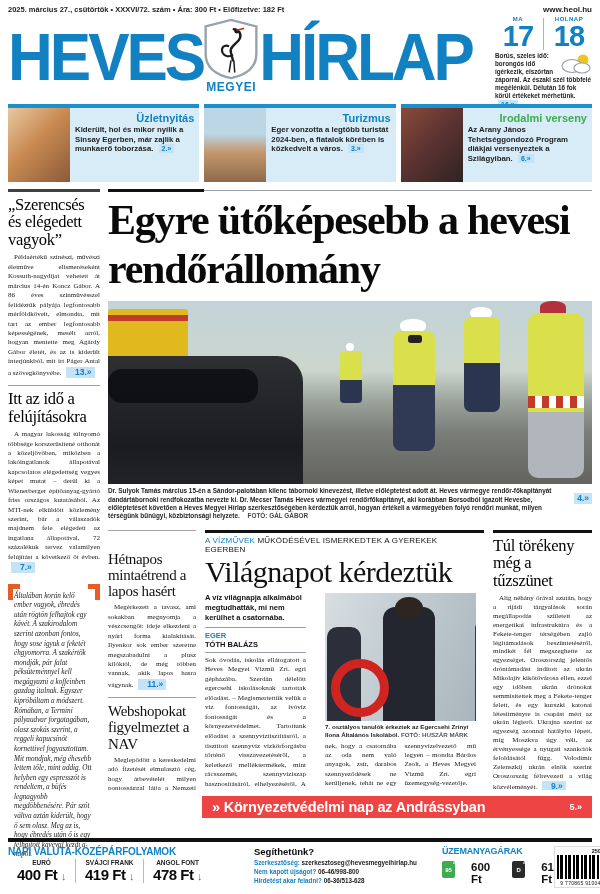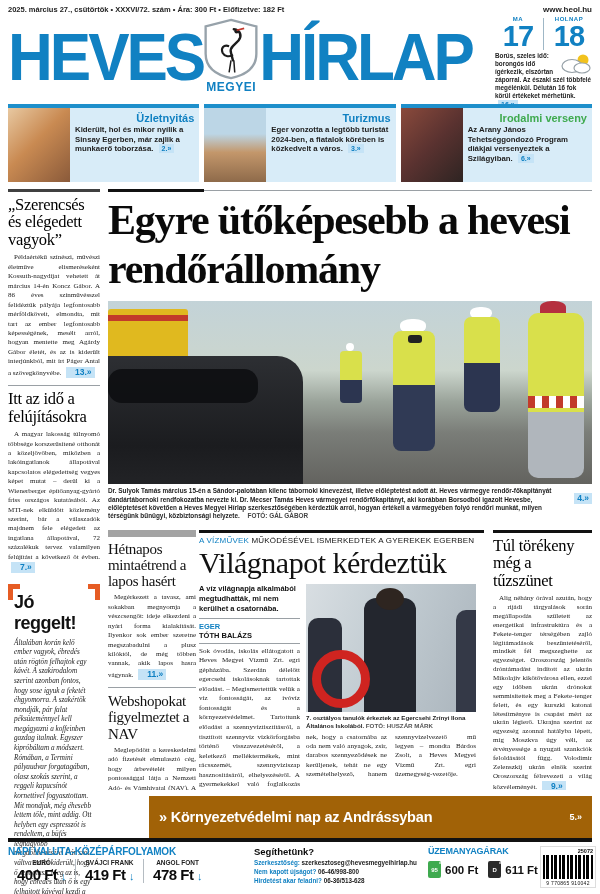--- a/index.html
+++ b/index.html
@@ -71,64 +71,64 @@
     line-height:1.16; letter-spacing:-1.2px; color:#0a0a0a; margin:0 0 8px; }
   .photo-main { position:relative; height:183px; overflow:hidden;
     background:linear-gradient(#c3d3d8 0%,#ccd6cd 38%,#9aa39a 55%,#7a7d78 72%,#63635f 100%); }
   .ph { position:absolute; }
   .caption { font-size:6.4px; font-weight:bold; line-height:1.3; color:#222; margin-top:3px; }
   .caption .credit { font-weight:bold; color:#444; margin-left:6px; }
   .caption .ref { float:right; margin-top:6px; }
   
   .lower { display:flex; margin-top:9px; height:260px; }
   .lcol { overflow:hidden; }
-  .col-mid { width:88px; flex-shrink:0; border-top:7px solid #a3a3a3; padding-top:4px; margin-right:3px; }
+  .col-mid { width:88px; flex-shrink:0; border-top:1px solid #a3a3a3; padding-top:20px; margin-right:9px; }
   .col-center { flex:1; min-width:0; border-top:3px solid #111; padding:3px 8px 0 0; margin-right:9px; }
   .col-right { width:99px; flex-shrink:0; border-top:3px solid #111; padding-top:4px; }
   .mid-h { font-family:"Liberation Serif",serif; font-size:15px; line-height:1.08;
     letter-spacing:-.3px; margin-bottom:4px; }
   .kicker { font-size:8px; font-weight:normal; letter-spacing:.2px; color:#111; }
   .kicker .hl { color:#1181c2; }
   .center-h { font-family:"Liberation Serif",serif; font-weight:normal; font-size:30px;
     line-height:1.05; letter-spacing:-.5px; margin:2px 0 6px; }
   .center-row { display:flex; }
-  .center-left { width:101px; flex-shrink:0; margin-right:6px; }
+  .center-left { width:101px; flex-shrink:0; margin-right:19px; }
   .lead { font-size:7.5px; font-weight:bold; line-height:1.3; color:#111; margin-bottom:4px; }
   .meta-rule { border-top:1px solid #9aa0a5; margin:3px 0; }
   .loc { color:#1181c2; font-weight:bold; font-size:7.5px; }
   .byline { font-weight:bold; font-size:7.5px; }
   .center-left .body-serif { font-size:7.1px; text-indent:0; margin-top:3px; }
   .center-left .body-serif::first-line { }
   .center-right { flex:1; min-width:0; }
   .photo-center { position:relative; height:128px; overflow:hidden;
     background:linear-gradient(110deg,#d8dee2 0%,#c2ccd2 45%,#aab4bc 100%); }
   .small-caption { font-size:6.2px; font-weight:bold; line-height:1.25; color:#222; margin:2px 0 3px; }
   .two-col { column-count:2; column-gap:8px; font-family:"Liberation Serif",serif;
     font-size:7.1px; line-height:1.32; text-align:justify; color:#1a1a1a; }
-  .banner { height:42px; background:#a16207; color:#fff; display:flex; align-items:center;
-    justify-content:space-between; padding:0 10px; margin:6px 0 0 41px; }
+  .banner { height:22px; background:#ef4444; color:#fff; display:flex; align-items:center;
+    justify-content:space-between; padding:0 10px; margin:6px 0 0 94px; }
   .banner-text { font-weight:bold; font-size:14.5px; letter-spacing:-.2px; }
   .banner-ref { font-weight:bold; font-size:9px; }
   
   .footer { position:absolute; left:8px; right:8px; bottom:6px; border-top:4px solid #111;
     padding-top:4px; display:flex; align-items:stretch; height:50px; }
   .f-title { color:#1181c2; font-weight:bold; font-size:10px; letter-spacing:-.2px; }
   .f-currency { width:242px; flex-shrink:0; }
   .cur-items { display:flex; margin-top:2px; }
   .cur-item { text-align:center; padding:0 9px; }
   .cur-item + .cur-item { border-left:1px solid #b5bcc2; }
   .cur-label { font-size:6.5px; font-weight:bold; color:#222; }
   .cur-value { font-size:15px; font-weight:bold; letter-spacing:-.5px; color:#0a0a0a; }
   .cur-arrow { color:#1181c2; font-size:11px; font-weight:bold; }
   .f-help { width:178px; flex-shrink:0; padding:0 4px; }
   .help-title { font-weight:bold; font-size:9.5px; color:#0a0a0a; }
   .help-line { font-size:6.3px; font-weight:bold; margin-top:2px; color:#222; }
   .help-line .hl-label { color:#1181c2; }
-  .f-fuel { width:112px; flex-shrink:0; }
-  .fuel-row { display:flex; align-items:center; gap:4px; margin-top:5px; }
+  .f-fuel { width:112px; flex-shrink:0;margin-left:14px; }
+  .fuel-row { display:flex; align-items:flex-start; gap:16px; margin-top:5px; }
   .pump { width:13px; height:17px; border-radius:2px; color:#fff; font-size:6px; font-weight:bold;
     display:flex; align-items:center; justify-content:center; position:relative; flex-shrink:0; }
   .pump::after { content:""; position:absolute; right:-3px; top:1px; width:3px; height:8px;
     border-right:2px solid currentColor; border-top:2px solid currentColor; opacity:.55; }
   .pump.green { background:#3faa4f; }
   .pump.dark { background:#2a2a2a; }
   .fuel-price { font-size:11.5px; font-weight:bold; }
   .f-barcode { flex:1; display:flex; justify-content:flex-end; }
   .barcode-box { width:56px; background:#fff; border:1px solid #ddd; padding:1px 2px;
     display:flex; flex-direction:column; }
@@ -224,21 +224,20 @@
       <div class="rail-divider"></div>
       <div class="rail-story">
         <div class="rail-h">Itt az idő a felújításokra</div>
         <div class="body-serif"><span>A magyar lakosság túlnyomó többsége korszerűsítené otthonát a közeljövőben, miközben a lakóingatlanok állapotával kapcsolatos elégedettség vegyes képet mutat – derül ki a Wienerberger építőanyag-gyártó friss országos kutatásából. Az MTI-nek elküldött közlemény szerint, bár a válaszadók majdnem fele elégedett az ingatlana állapotával, 72 százalékuk tervez valamilyen felújítást a következő öt évben.</span>
           <span class="ref">7.»</span></div>
       </div>
       <div class="gm">
         <div class="stub-l"></div>
         <div class="stub-r"></div>
 
-        <div class="gm-title">Jó reggelt!</div>
         <div class="gm-body">Általában korán kelő ember vagyok, ébredés után rögtön felhajtok egy kávét. A szakirodalom szerint azonban fontos, hogy sose igyuk a feketét éhgyomorra. A szakértők mondják, pár falat péksüteménnyel kell megágyazni a koffeinben gazdag italnak. Egyszer kipróbáltam a módszert. Rómában, a Termini pályaudvar forgatagában, olasz szokás szerint, a reggeli kapucsínót kornettivel fogyasztottam. Mit mondjak, még éhesebb lettem tőle, mint addig. Ott helyben egy espresszót is rendeltem, a büfés legnagyobb megdöbbenésére. Pár szót váltva aztán kiderült, hogy ő sem olasz. Meg az is, hogy ébredés után ő is egy felhajtott kávéval kezdi a napot.</div>
 
       </div>
     </div>
 
     <div class="maincol">
       <div class="main-toprule"></div>
       <h1 class="main-h">Egyre ütőképesebb a hevesi rendőrállomány</h1>
 
       <div class="photo-main">

